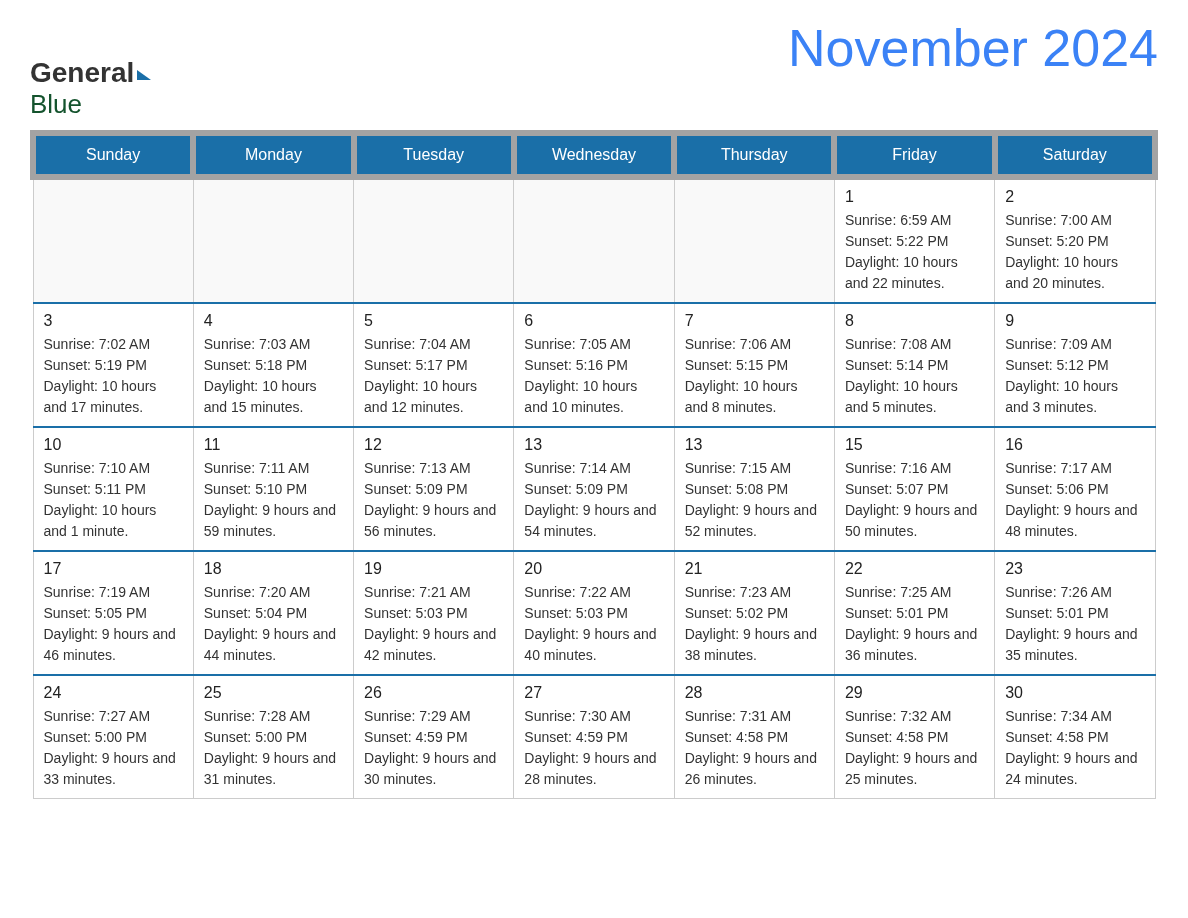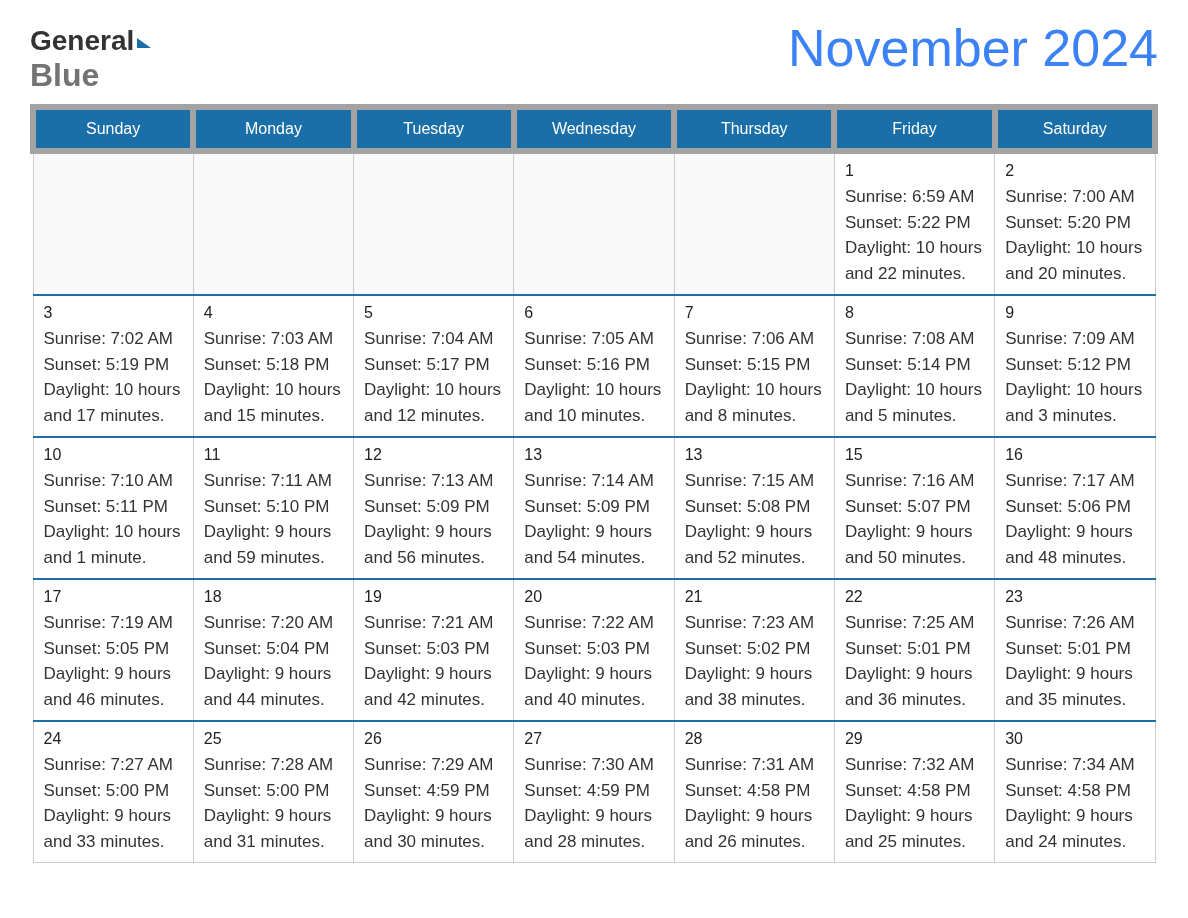--- a/index.html
+++ b/index.html
@@ -65,51 +65,52 @@
       border-top: 2px solid #1a6fa8;
     }
     .day-number {
       font-size: 16px;
       font-weight: normal;
       color: #222;
       display: block;
       margin-bottom: 4px;
     }
     .day-info {
-      font-size: 17px;
+      font-size: 14px;
       color: #333;
       line-height: 1.5;
     }
     .empty-cell {
       background: #f9f9f9;
     }
     
     .logo-row1 {
       display: flex;
       align-items: center;
+      margin-top: 32px;
     }
     .logo-general {
       font-size: 28px;
       font-weight: bold;
       color: #333;
     }
     .logo-arrow {
       display: inline-block;
       width: 0;
       height: 0;
       border-style: solid;
       border-width: 10px 0 0 14px;
       border-color: transparent transparent transparent #1a6fa8;
       margin-left: 3px;
       margin-top: 4px;
     }
     .logo-blue-text {
-      color: #737373;
-      font-size: 32px;
-      font-weight: bold;
+      color: #14532d;
+      font-size: 26px;
+      font-weight: normal;
     }
   </style>
 </head>
 <body>
 
 <div class="header-top">
   <div class="logo">
     <div class="logo-row1">
       <span class="logo-general">General</span>
       <span class="logo-arrow"></span>

